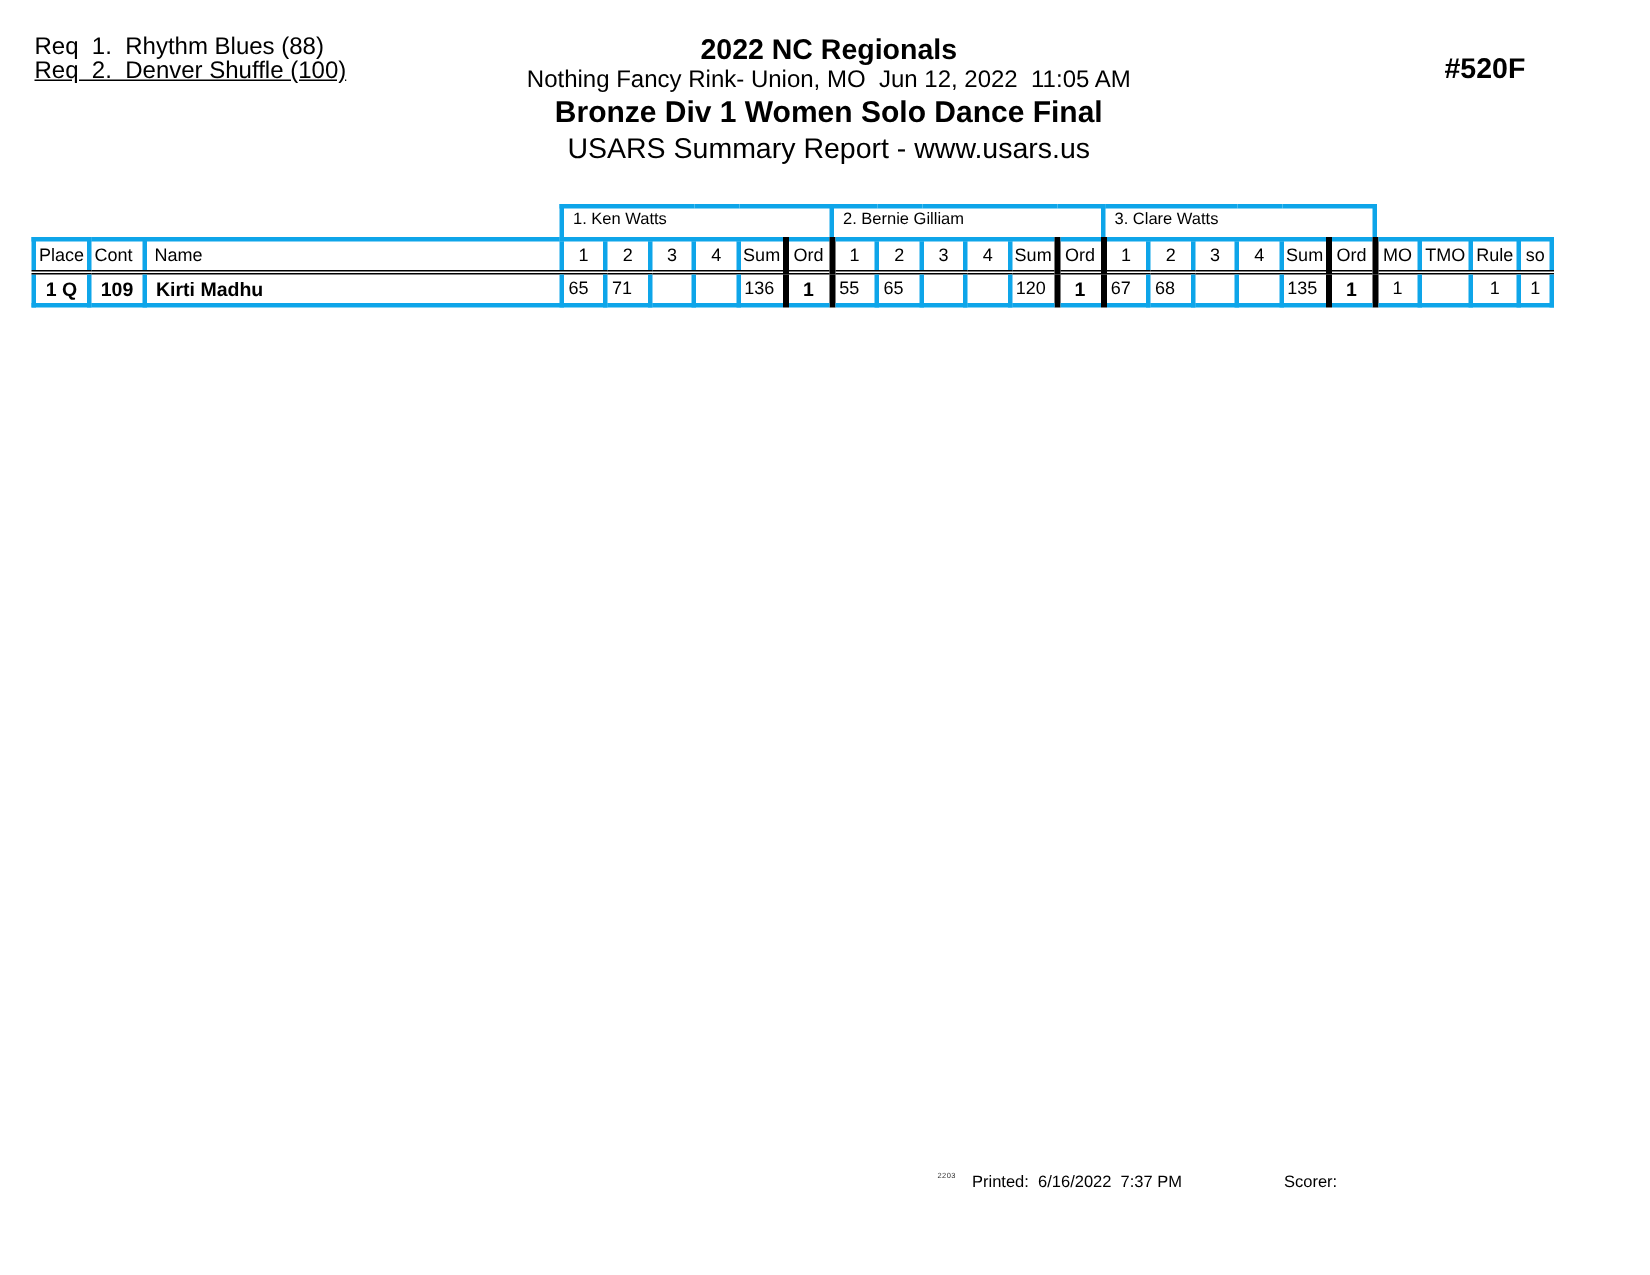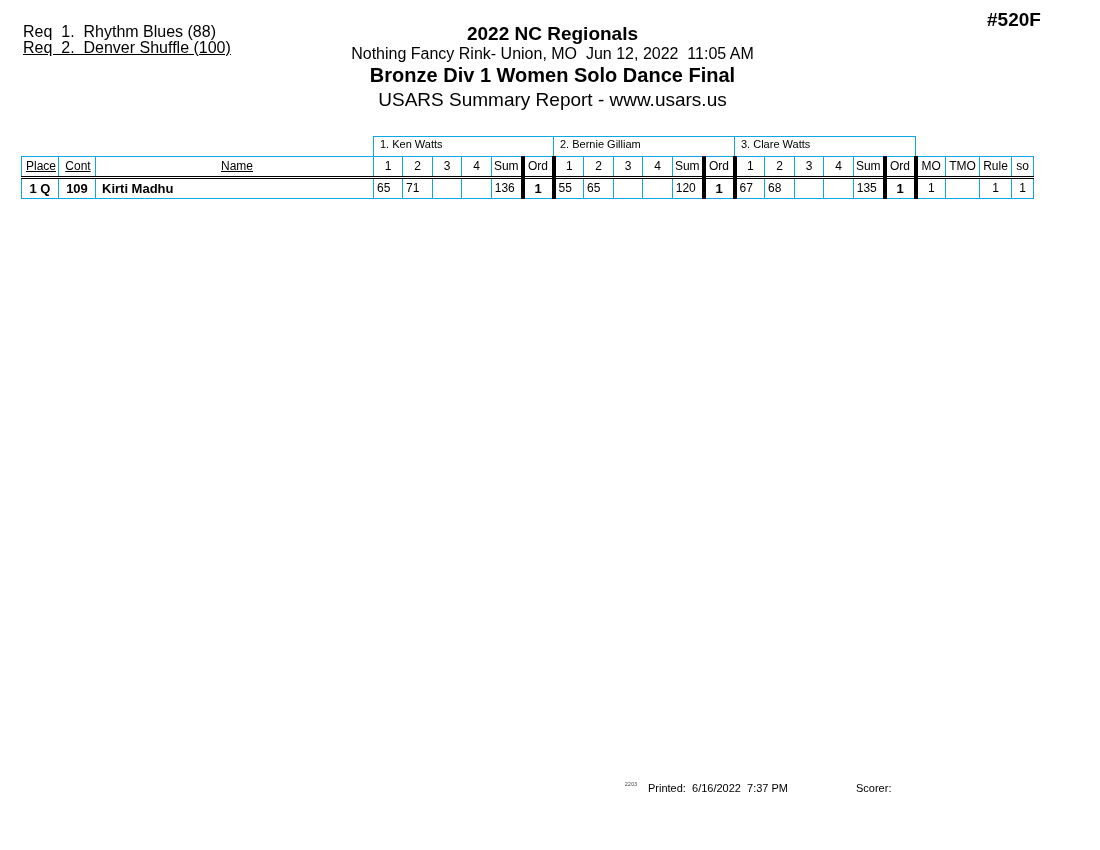--- a/index.html
+++ b/index.html
@@ -7,29 +7,29 @@
       width: 1100px; height: 850px; position: relative; overflow: hidden;
       font-family: "Liberation Sans", sans-serif; color: #000;
     }
     .abs { position: absolute; }
     .req { left: 23px; font-size: 16px; line-height: 14px; white-space: pre; }
     .hdr { left: 0; width: 1105px; text-align: center; white-space: pre; }
     .t1 { top: 23px; font-size: 19px; font-weight: bold; }
     .t2 { top: 45px; font-size: 16px; }
     .t3 { top: 64px; font-size: 20px; font-weight: bold; }
     .t4 { top: 89px; font-size: 19px; }
-    .event-no { left: 963px; top: 9px; font-size: 19px; font-weight: bold; margin-left: 24px; }
+    .event-no { left: 963px; top: 36px; font-size: 19px; font-weight: bold; }
 
     table.grid { position: absolute; left: 21px; top: 136px; border-collapse: collapse; table-layout: fixed; font-size: 12px; }
-    table.grid td { padding: 0; height: 19px; line-height: 19px; border: 1px solid #0ea5e9; white-space: nowrap; overflow: hidden; }
+    table.grid td { padding: 0; height: 19px; line-height: 19px; border: 3px solid #0ea5e9; white-space: nowrap; overflow: hidden; }
     table.grid tr.judges td { height: 19px; }
     table.grid tr.judges td.blank { border: none; }
     table.grid tr.judges td.jname { font-size: 11px; padding-left: 6px; text-align: left; vertical-align: top; line-height: 14px; height: 19px; }
     table.grid tr.cols td { text-align: center; }
-    table.grid tr.cols td.l { text-align: center; padding-left: 2px; text-decoration: underline; }
+    table.grid tr.cols td.l { text-align: left; padding-left: 2px; }
     table.grid tr.cols { border-bottom: 3px double #000; }
     table.grid tr.cols td { border-bottom: 3px double #000; }
     table.grid tr.data td { text-align: left; padding-left: 3px; }
     table.grid tr.data td.c { text-align: center; padding-left: 0; }
     table.grid tr.data td.r { text-align: center; padding-left: 0; padding-right: 3px; }
     table.grid tr.data td.b { font-weight: bold; font-size: 13px; }
     table.grid td.thick { border-left: 4px solid #000; }
 
     .footer { top: 782px; font-size: 11px; white-space: pre; }
     .tiny { left: 625px; top: 781px; font-size: 5px; color: #333; letter-spacing: 0.3px; }

